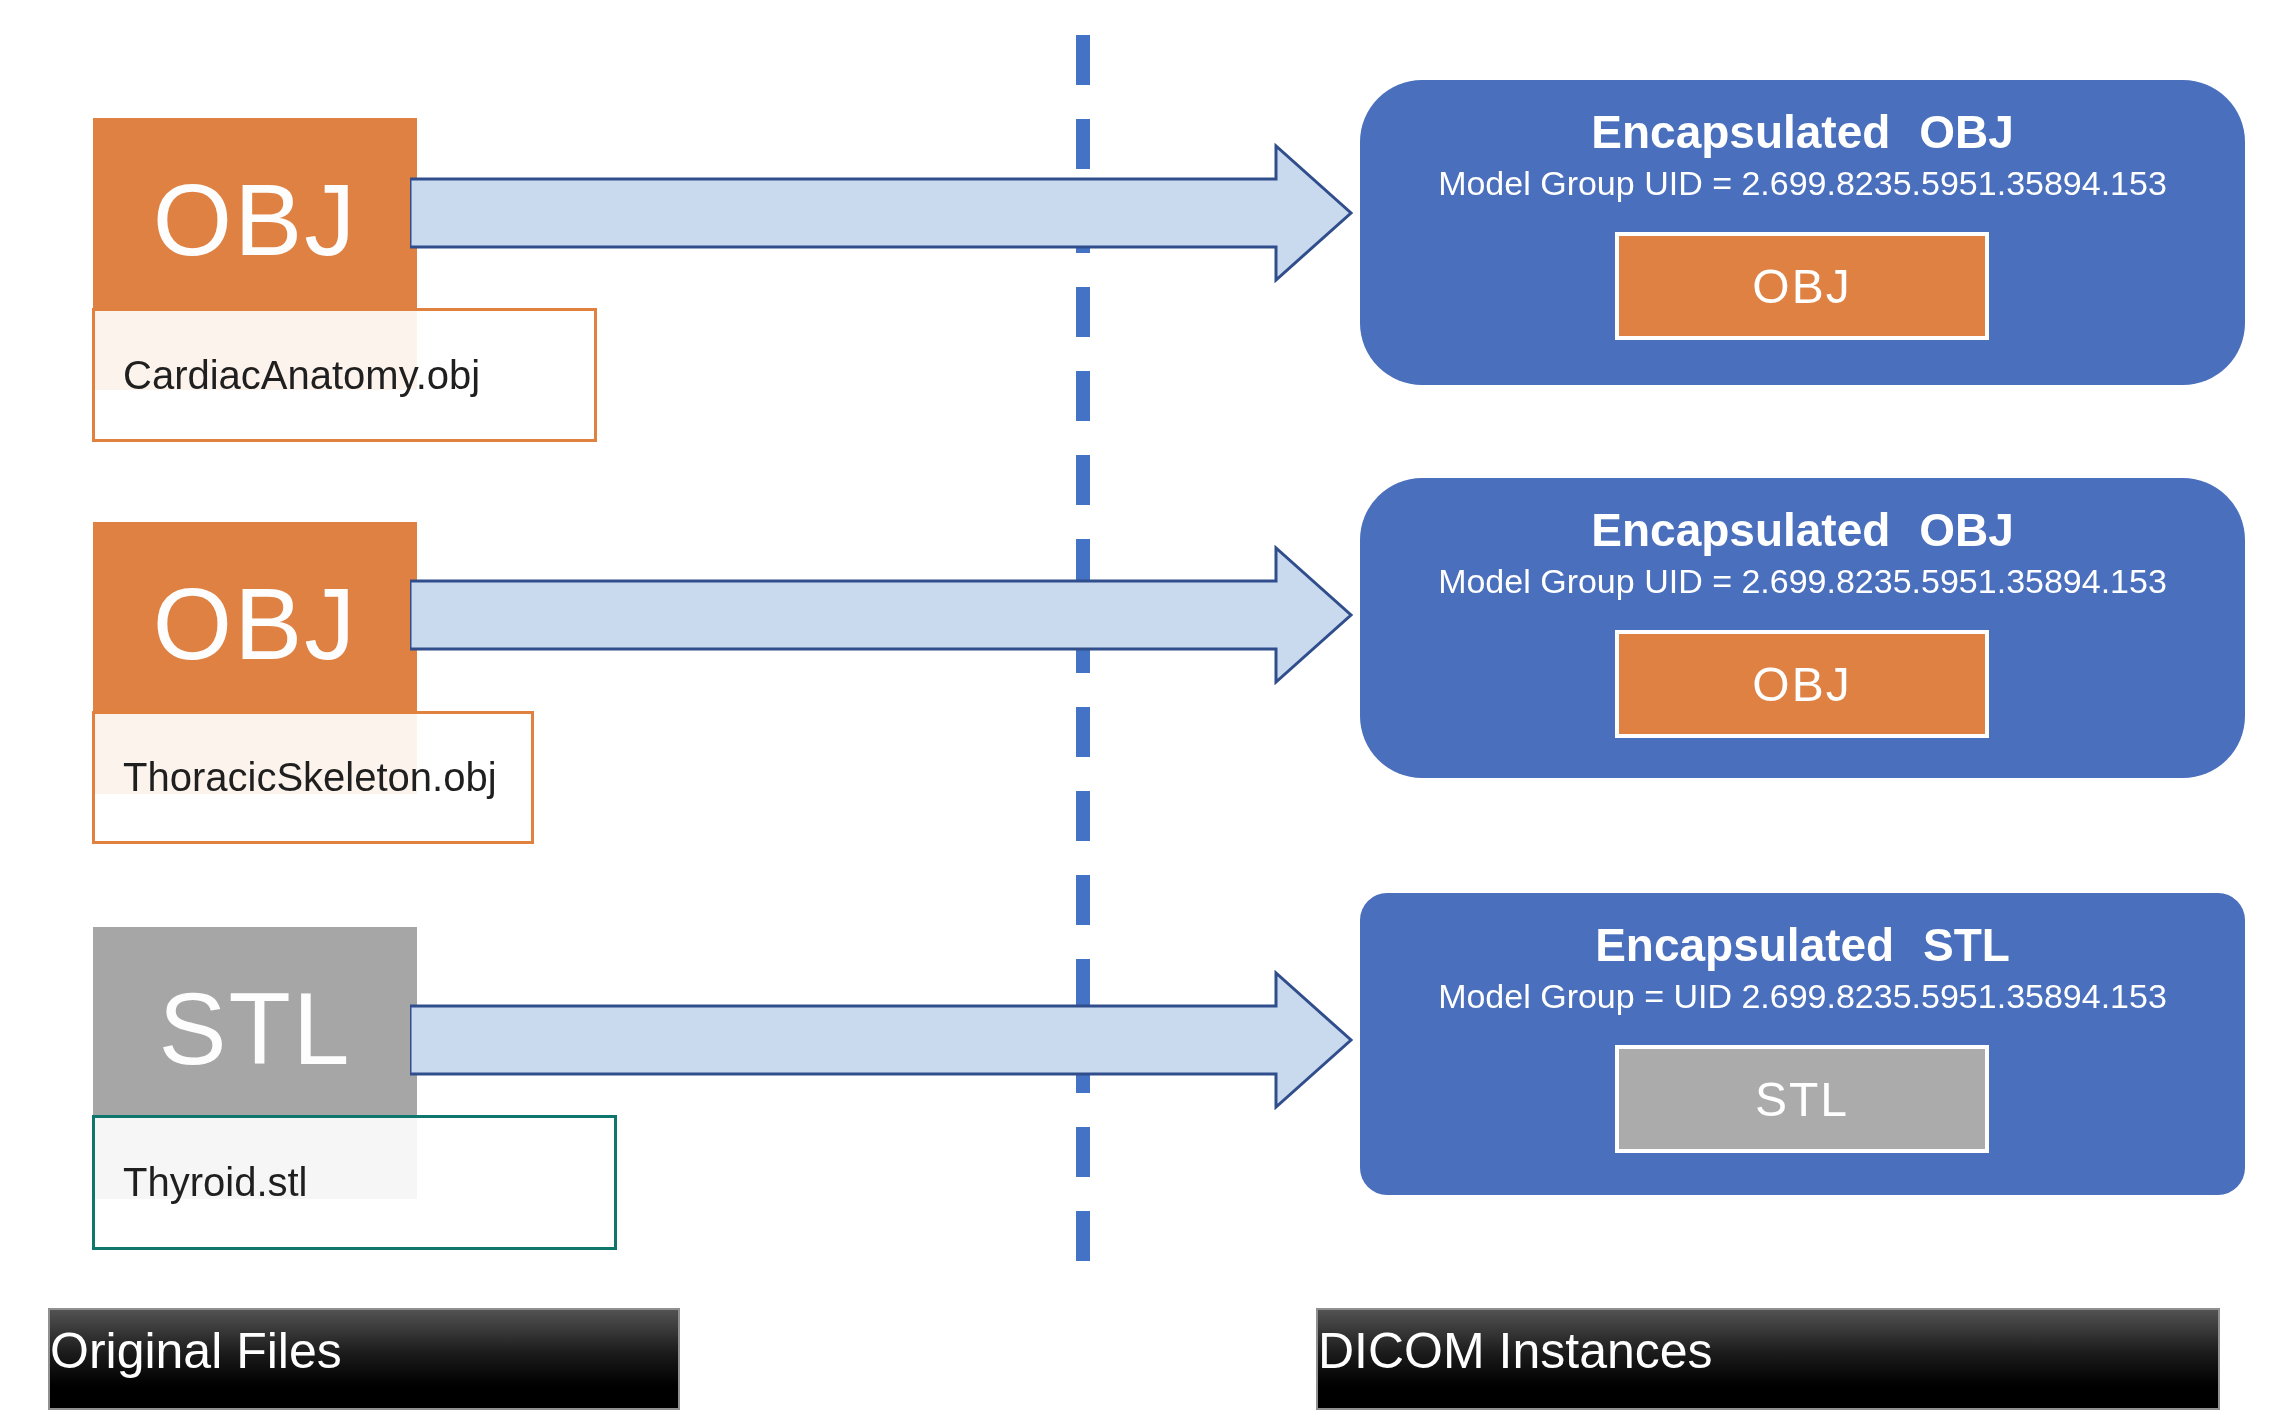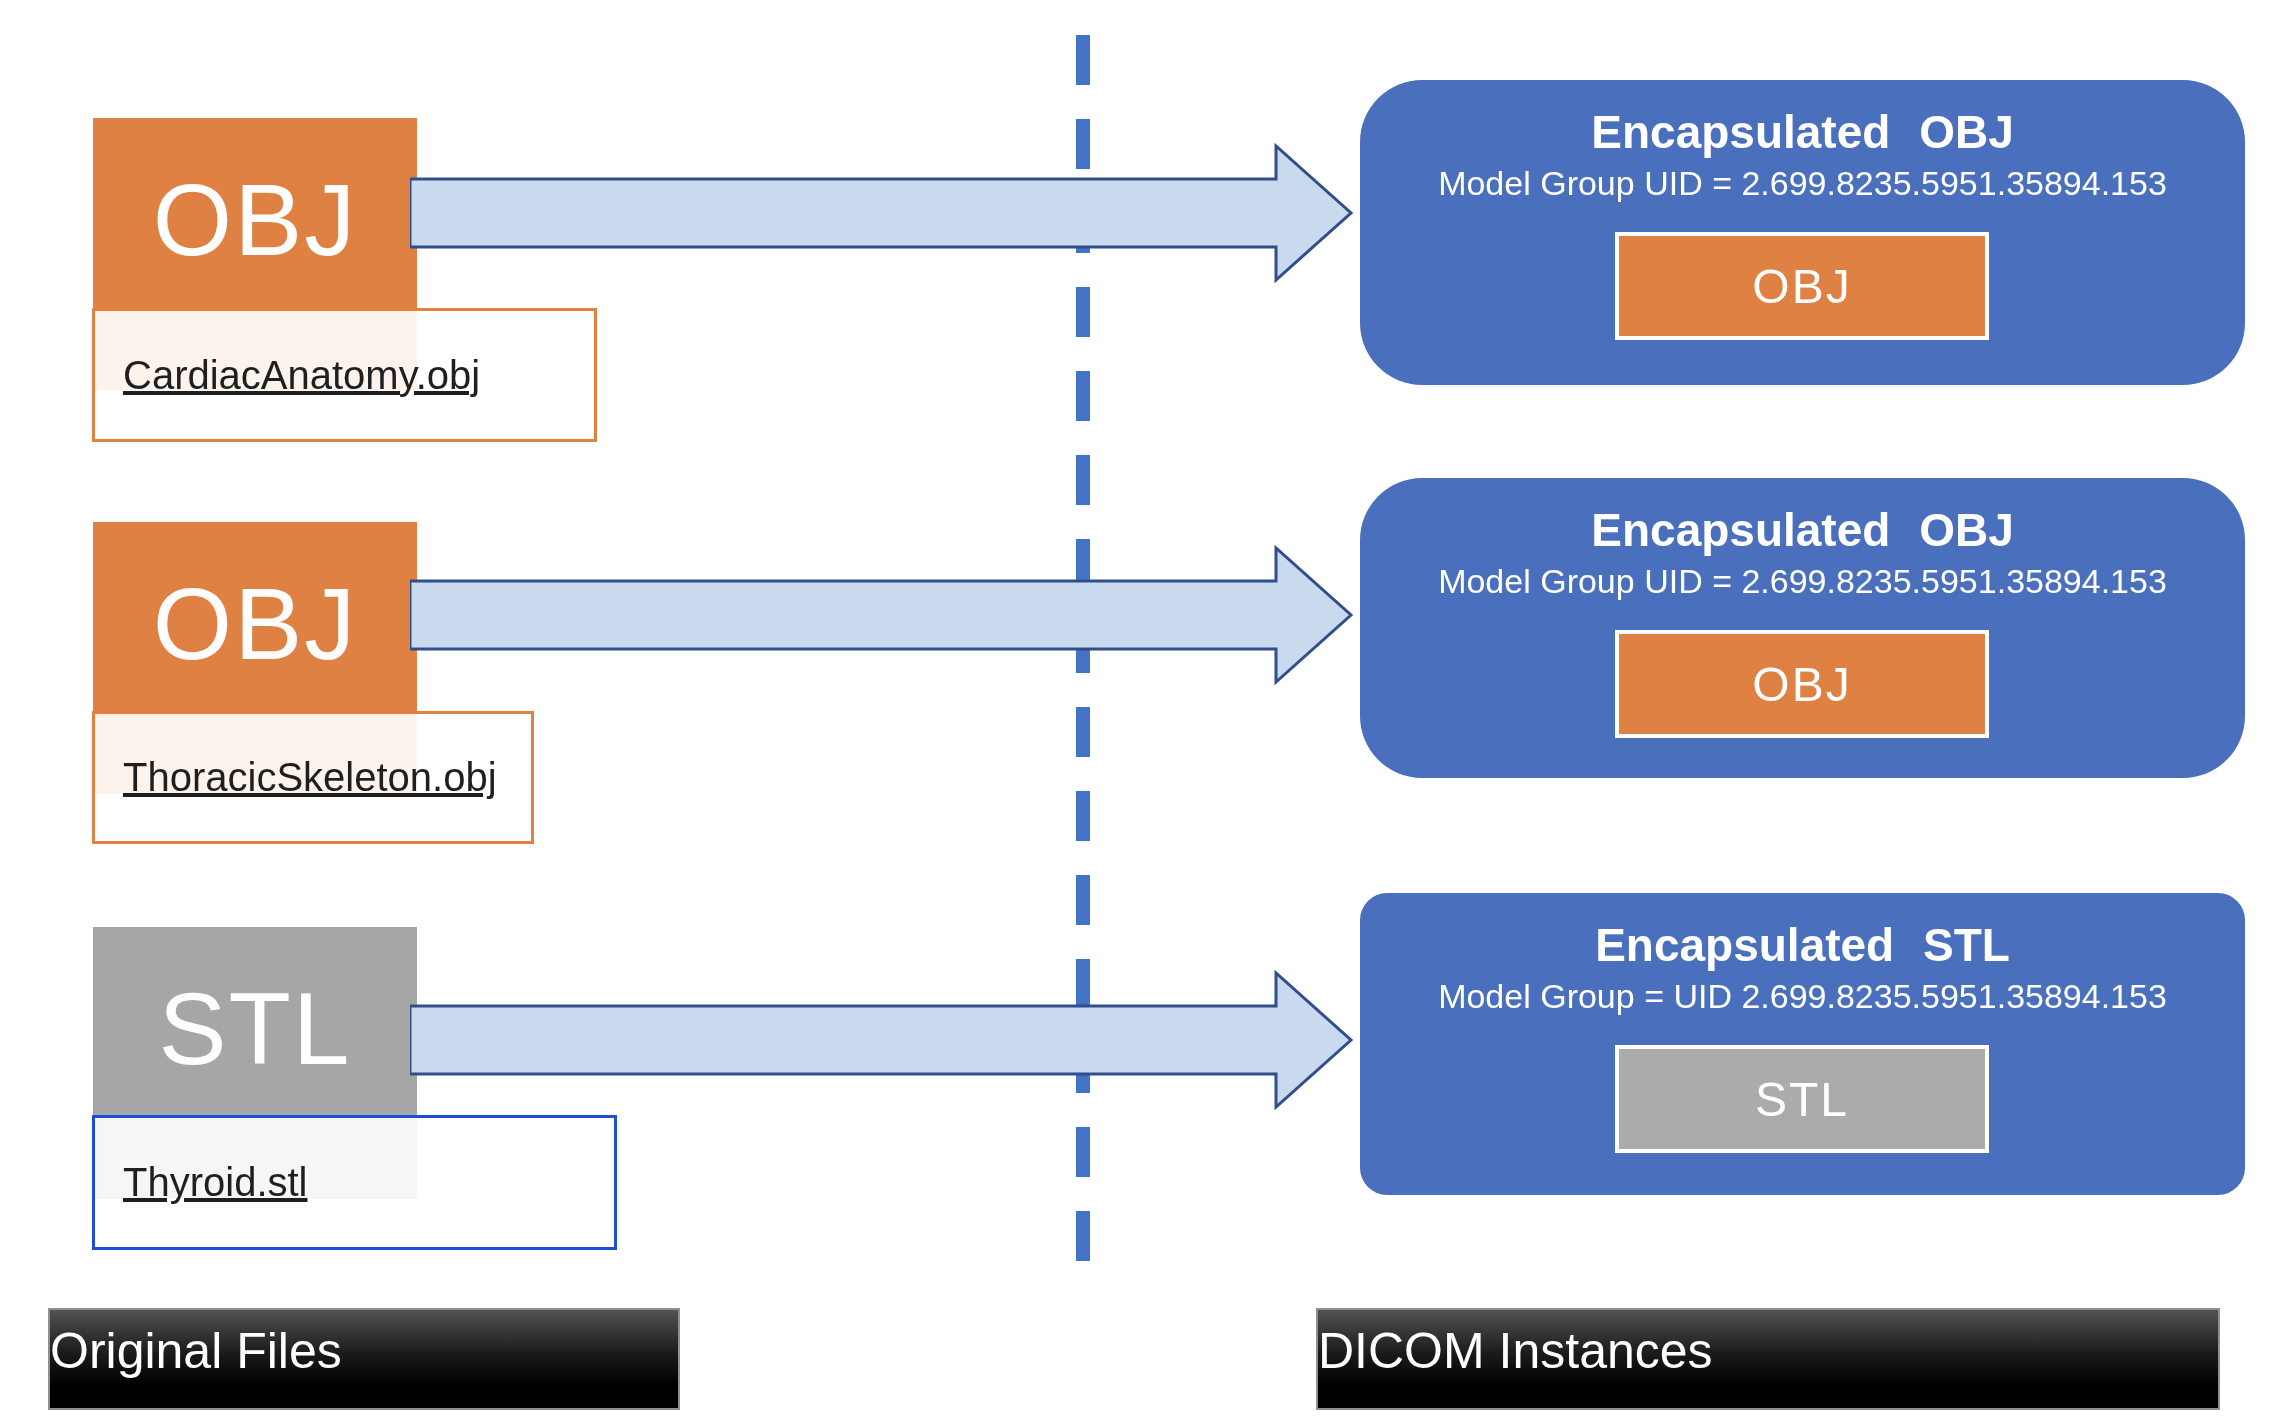--- a/index.html
+++ b/index.html
@@ -21,24 +21,24 @@
   }
   .icon-1 { top:118px; }
   .icon-2 { top:522px; }
   .icon-3 { top:927px; }
 
   .file-label {
     position:absolute; z-index:2;
     background:rgba(255,255,255,0.90);
     display:flex; align-items:center;
     padding-left:28px; box-sizing:border-box;
-    font-size:40px; color:#1f1f1f;text-decoration:underline;
+    font-size:40px; color:#1f1f1f;
   }
   .file-label.orange-border { border:3px solid var(--label-orange,#E08140); }
-  .file-label.gray-border   { border:3px solid #1d4ed8; }
+  .file-label.gray-border   { border:3px solid #0f766e; }
   .label-1 { left:92px; top:308px;  width:505px; height:134px; }
   .label-2 { left:92px; top:711px;  width:442px; height:133px; }
   .label-3 { left:92px; top:1115px; width:525px; height:135px; }
 
   
   .divider {
     position:absolute; left:1076px; top:35px; width:14px; height:1240px; z-index:0;
     background:repeating-linear-gradient(180deg,
       var(--divider-blue,#4472C4) 0px, var(--divider-blue,#4472C4) 50px,
       transparent 50px, transparent 84px);

